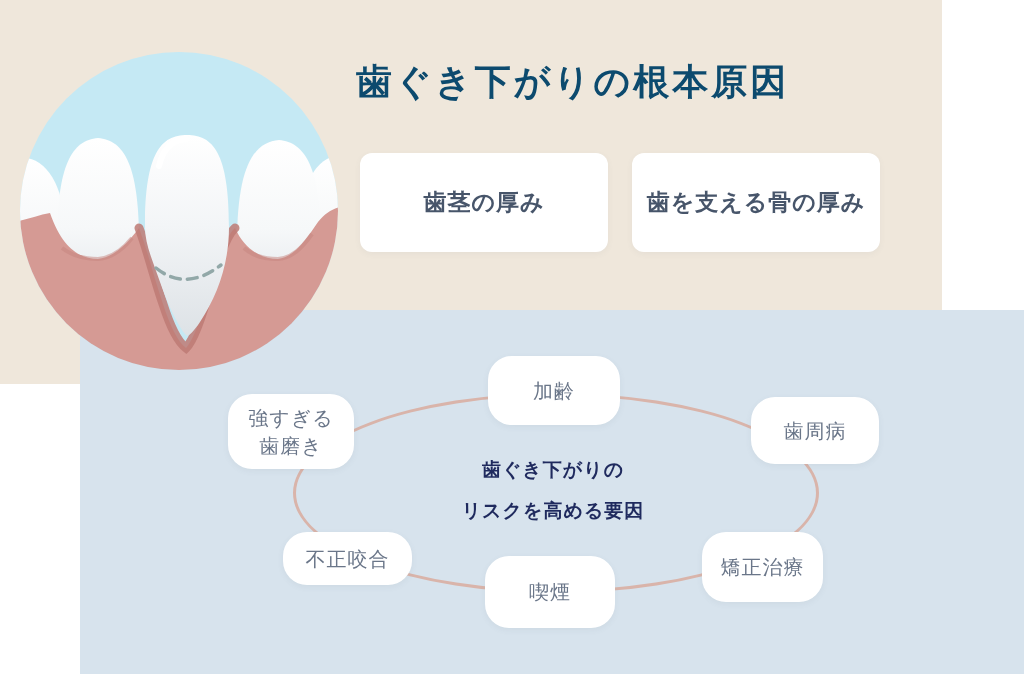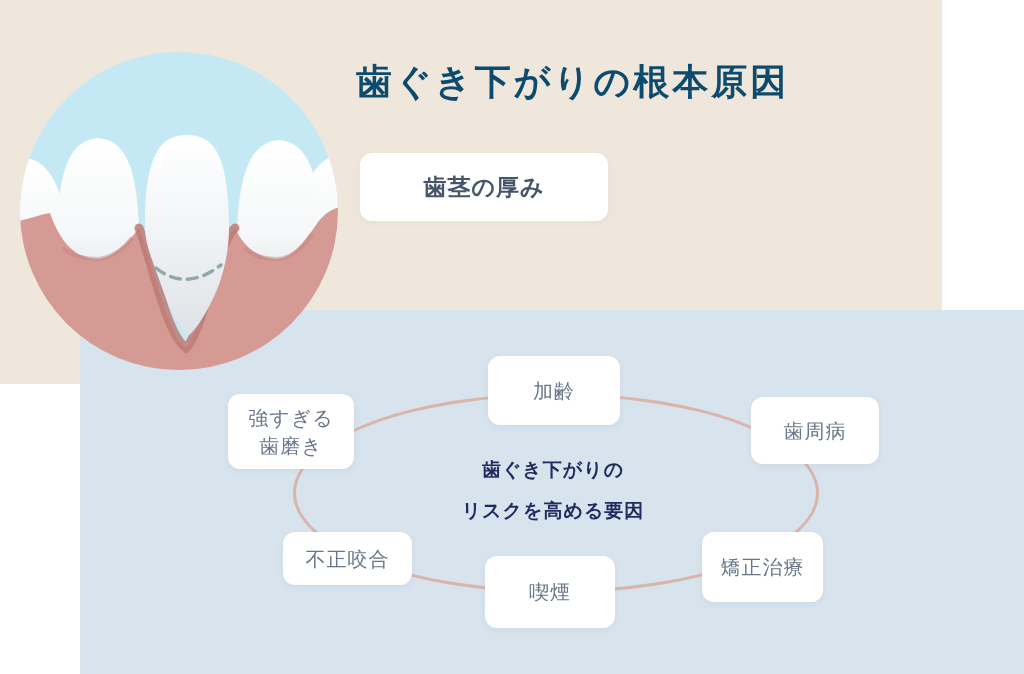--- a/index.html
+++ b/index.html
@@ -18,42 +18,42 @@
   
   .illo-wrap{position:absolute;left:20px;top:52px;width:318px;height:318px;}
 
   
   .main-title{
     position:absolute;left:356px;top:58px;width:560px;
     font-size:36px;font-weight:bold;color:#0c4a6e;letter-spacing:3px;
     white-space:nowrap;
   }
   .cause-box{
-    position:absolute;top:153px;height:68px;width:248px;
+    position:absolute;top:153px;height:99px;width:248px;
     background:#ffffff;border-radius:12px;
     display:flex;align-items:center;justify-content:center;
     font-size:23px;font-weight:600;color:#47556a;letter-spacing:1px;
     box-shadow:0 2px 6px rgba(90,100,120,0.06);
   }
   .cause-box.first{left:360px;}
   .cause-box.second{left:632px;}
 
   
   .risk-ellipse{
     position:absolute;left:293px;top:393px;width:520px;height:194px;
     border:3px solid #d9b4aa;border-radius:50%;
     background:transparent;
   }
   .center-title{
     position:absolute;left:353px;top:449px;width:400px;
     text-align:center;color:#1f2a5e;font-weight:bold;
     font-size:19px;line-height:41px;letter-spacing:1px;
   }
   .factor-box{
-    position:absolute;background:#ffffff;border-radius:12px;
+    position:absolute;background:#ffffff;border-radius:24px;
     display:flex;align-items:center;justify-content:center;text-align:center;
     font-size:20px;color:#6a7689;line-height:28px;letter-spacing:1px;
     box-shadow:0 2px 6px rgba(90,100,120,0.07);
   }
   .f-aging        {left:488px;top:356px;width:132px;height:69px;}
   .f-periodontal  {left:751px;top:397px;width:128px;height:67px;}
   .f-orthodontic  {left:702px;top:532px;width:121px;height:70px;}
   .f-smoking      {left:485px;top:556px;width:130px;height:72px;}
   .f-malocclusion {left:283px;top:532px;width:129px;height:53px;}
   .f-overbrushing {left:228px;top:394px;width:126px;height:75px;padding:1px 18px;box-sizing:border-box;}
@@ -119,20 +119,23 @@
 
         <path d="M136,216 Q166,240 201,213" fill="none" stroke="#92a8a8" stroke-width="3.5" stroke-dasharray="10 7" stroke-linecap="round"></path>
       </g>
     </svg>
   </div>
 
   <div class="main-title">歯ぐき下がりの根本原因</div>
   <div class="cause-box first">
     <span>歯茎の厚み</span>
   </div>
+  <div class="cause-box second">
+    <span>歯を支える骨の厚み</span>
+  </div>
 
   <div class="risk-ellipse"></div>
 
   <div class="center-title">
     <div>歯ぐき下がりの</div>
     <div>リスクを高める要因</div>
   </div>
 
   <div class="factor-box f-aging">
     <span>加齢</span>

